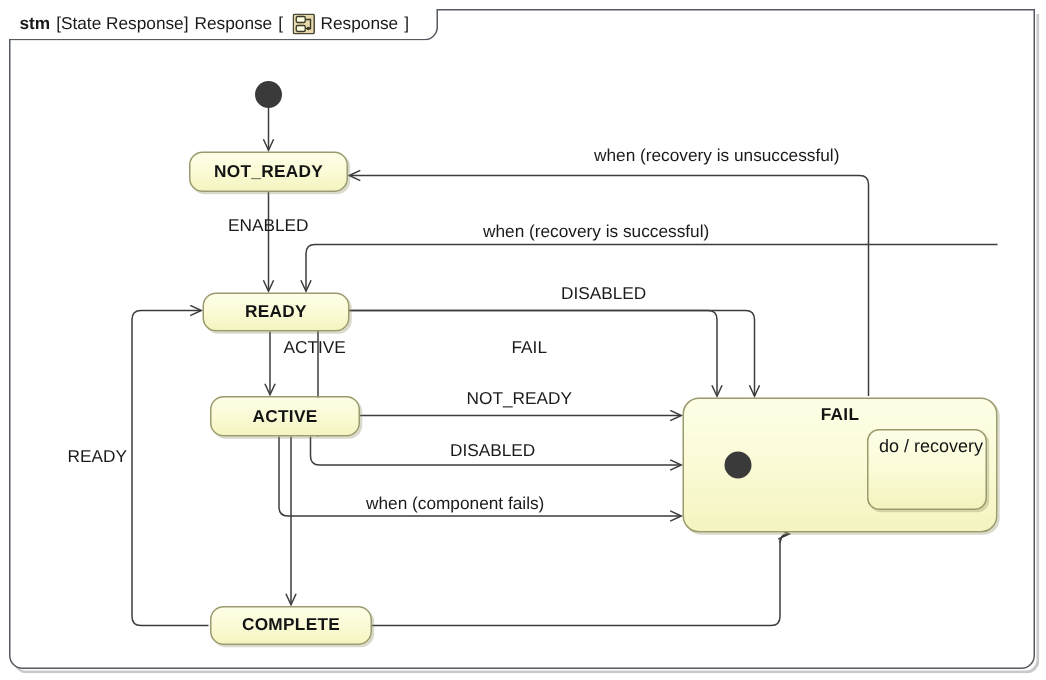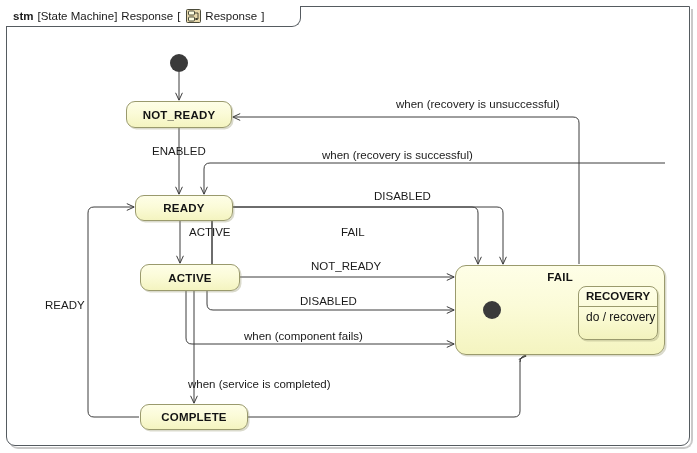--- a/index.html
+++ b/index.html
@@ -41,21 +41,21 @@
     border-radius: 0 0 9px 9px;
     z-index: 0;
   }
   
   #frame-label {
     position: absolute;
     left: 6px;
     top: 6px;
     height: 21px;
     box-sizing: border-box;
-    padding: 0 32px 0 7px;
+    padding: 0 14px 0 7px;
     display: flex;
     align-items: center;
     gap: 0px;
     background: #ffffff;
     border-right: 1px solid #555b60;
     border-bottom: 1px solid #555b60;
     font-size: 11.5px;
     color: #1a1a1a;
     white-space: nowrap;
     z-index: 6;
@@ -163,21 +163,21 @@
 <body>
 
 <div id="canvas">
 
   <div id="frame-shadow"></div>
 
   <div id="frame"></div>
 
   <div id="frame-label">
     <span class="stm-kw">stm</span>
-    <span class="seg">[State Machine]</span>
+    <span class="seg">[State Response]</span>
     <span class="seg">Response</span>
     <span class="seg">[</span>
     <span class="icon-stm">
       <svg width="15" height="14" viewBox="0 0 15 14">
         <rect x="0.5" y="0.5" width="14" height="13" rx="1" fill="#e8d9ad" stroke="#4a4a3a" stroke-width="1"></rect>
         <rect x="2.5" y="2" width="6" height="4" rx="1" fill="#fdfde0" stroke="#3a3a2a" stroke-width="0.9"></rect>
         <rect x="2.5" y="8" width="6" height="4" rx="1" fill="#fdfde0" stroke="#3a3a2a" stroke-width="0.9"></rect>
         <path d="M9 4 L12 4 L12 10 L9 10" fill="none" stroke="#3a3a2a" stroke-width="0.9"></path>
         <circle cx="10.6" cy="10" r="1.1" fill="#3a3a2a"></circle>
       </svg>
@@ -242,32 +242,30 @@
 
   <div class="state" id="state-complete" style="left:140px; top:404px; width:108px; height:26px;text-align:center;">
     <span class="state-name">COMPLETE</span>
   </div>
 
   <div class="state" id="state-fail" style="left:455px; top:265px; width:210px; height:90px;">
     <span class="state-name">FAIL</span>
   </div>
 
   <div id="state-recovery" style="left:578px; top:286px; width:80px; height:54px;">
-    <div class="rec-title">RECOVERY</div>
     <div class="rec-body">do / recovery</div>
   </div>
 
   <div class="initial-node" style="left:170px; top:54px; width:18px; height:18px;"></div>
   <div class="initial-node" style="left:483px; top:301px; width:18px; height:18px;"></div>
 
   <div class="tlabel" style="left:116px; top:145px;margin-left:36px;">ENABLED</div>
   <div class="tlabel" style="left:189px; top:226px;">ACTIVE</div>
   <div class="tlabel" style="left:374px; top:190px;">DISABLED</div>
   <div class="tlabel" style="left:341px; top:226px;">FAIL</div>
   <div class="tlabel" style="left:311px; top:260px;">NOT_READY</div>
   <div class="tlabel" style="left:300px; top:295px;">DISABLED</div>
   <div class="tlabel" style="left:244px; top:330px;">when (component fails)</div>
-  <div class="tlabel" style="left:188px; top:378px;">when (service is completed)</div>
   <div class="tlabel" style="left:45px;  top:299px;">READY</div>
   <div class="tlabel" style="left:396px; top:98px;">when (recovery is unsuccessful)</div>
   <div class="tlabel" style="left:322px; top:149px;">when (recovery is successful)</div>
 
 </div>
 
 </body></html>

